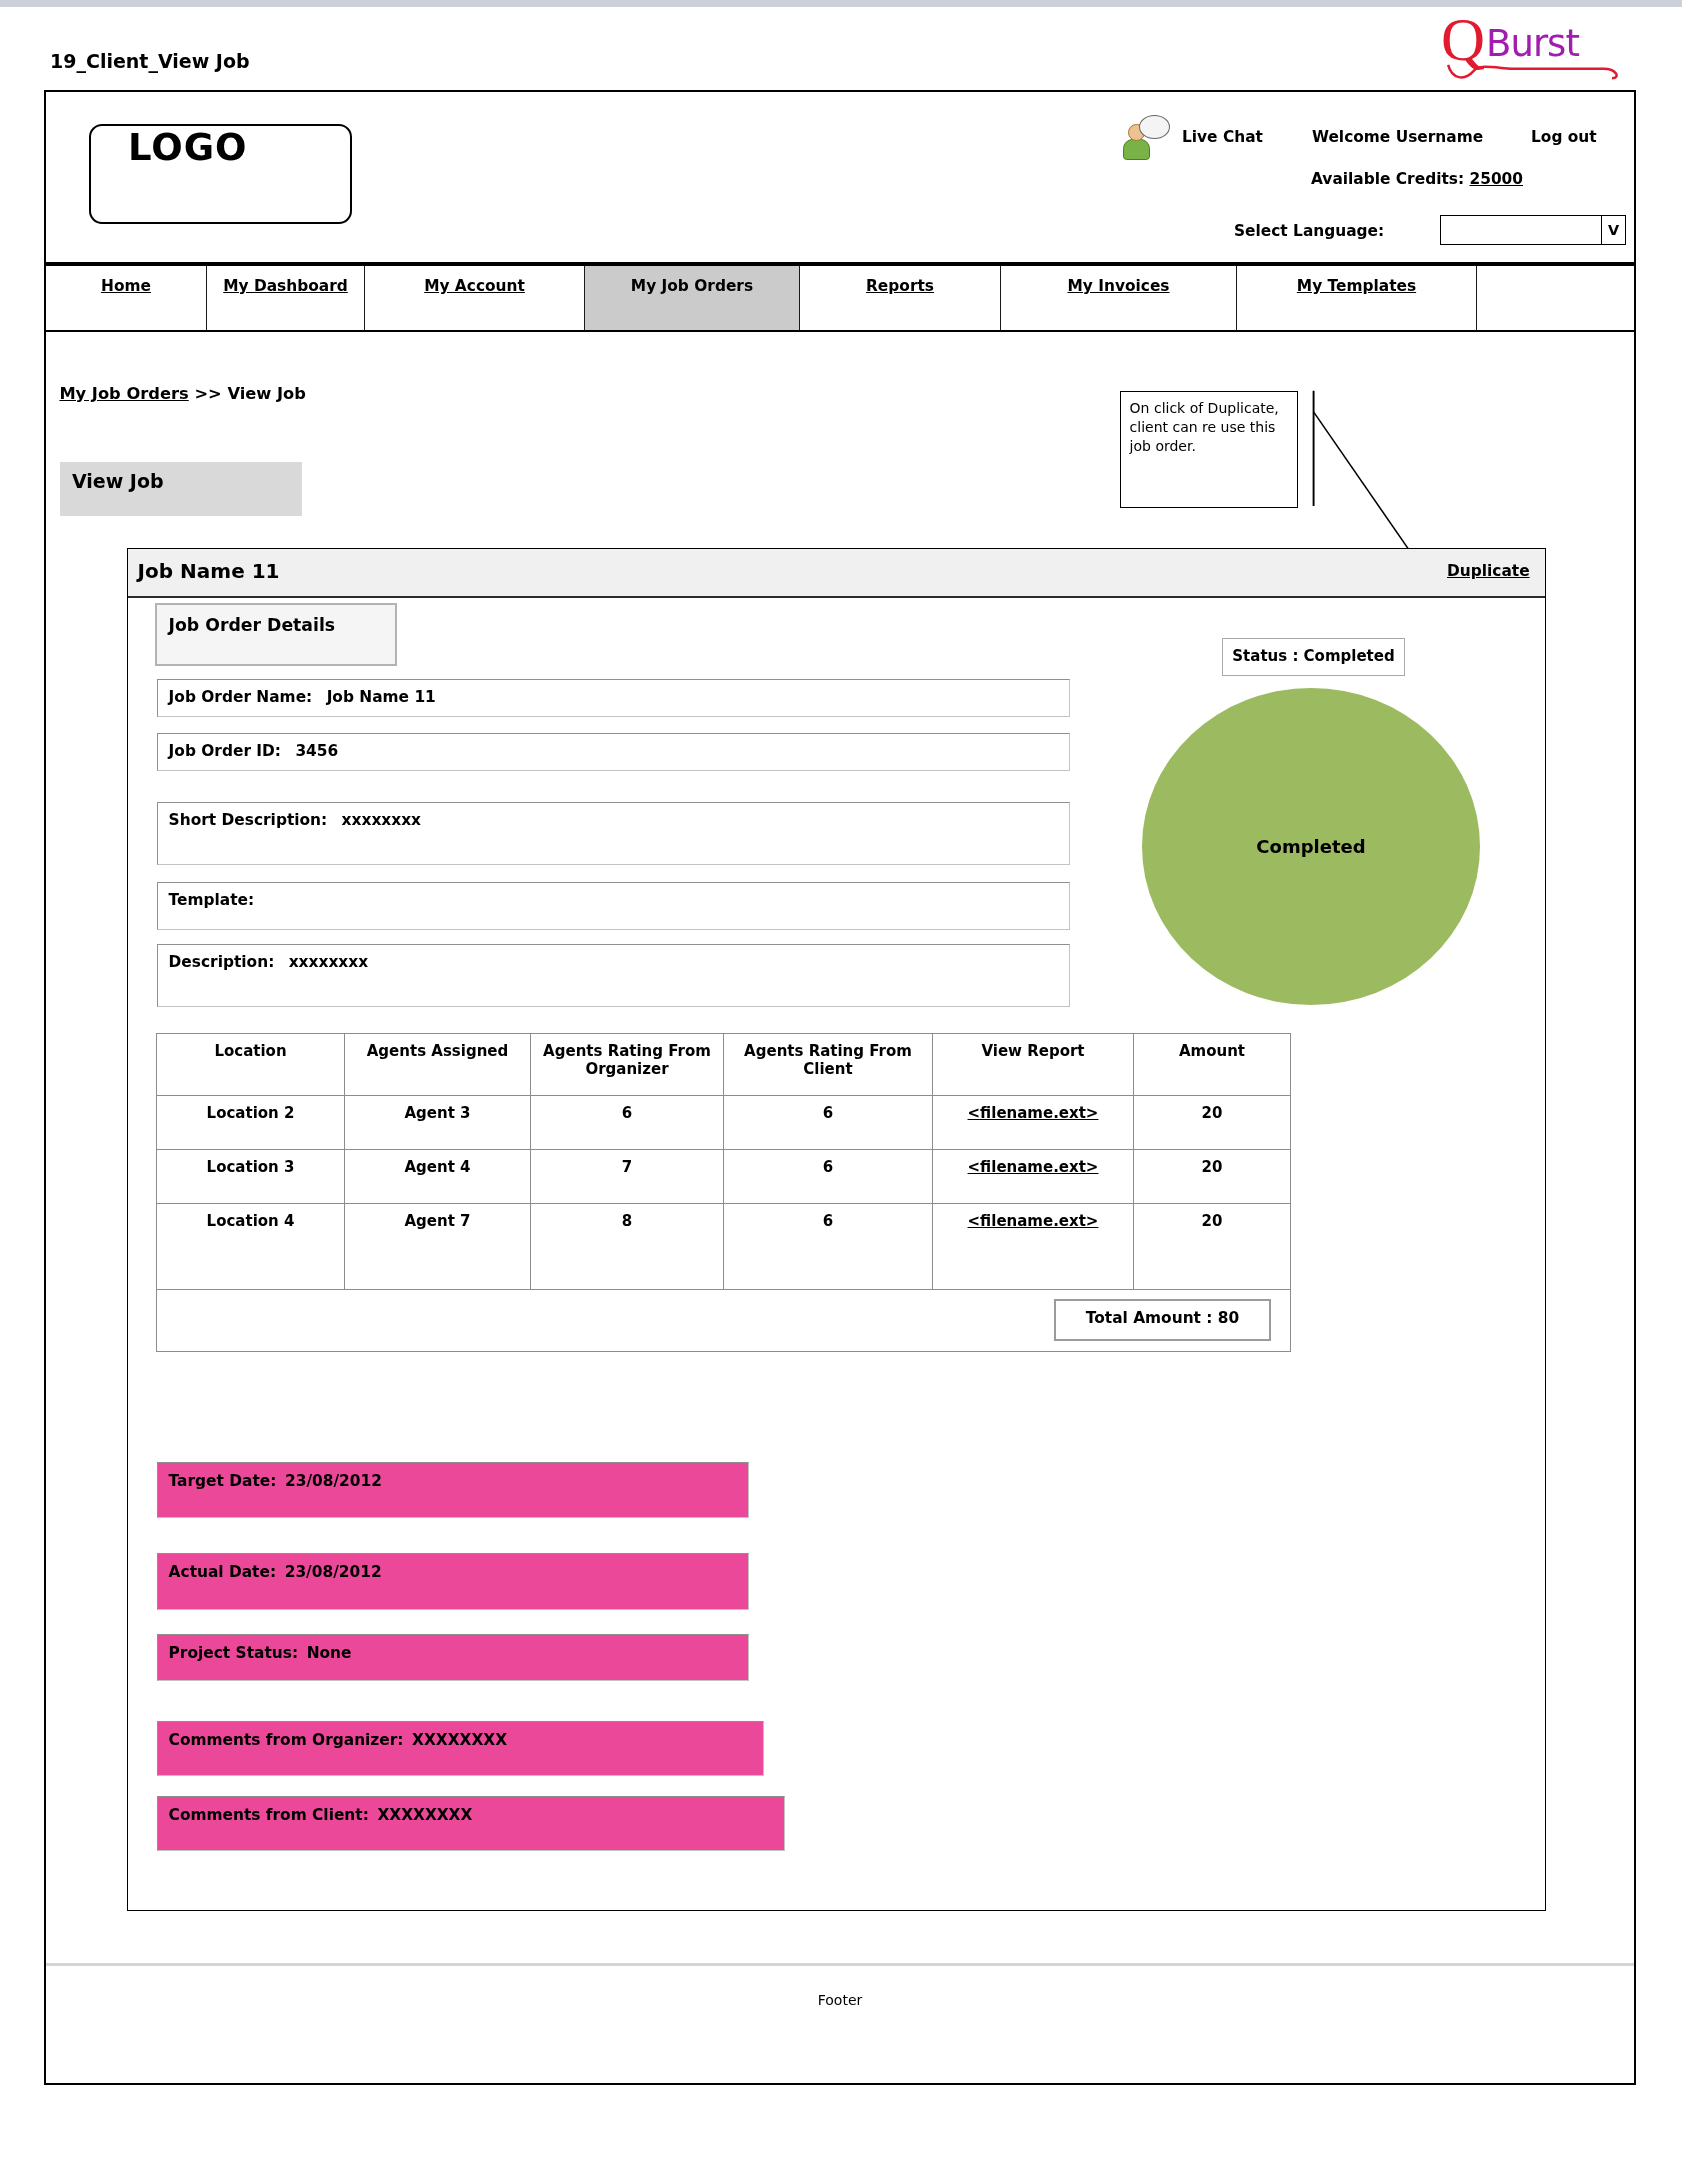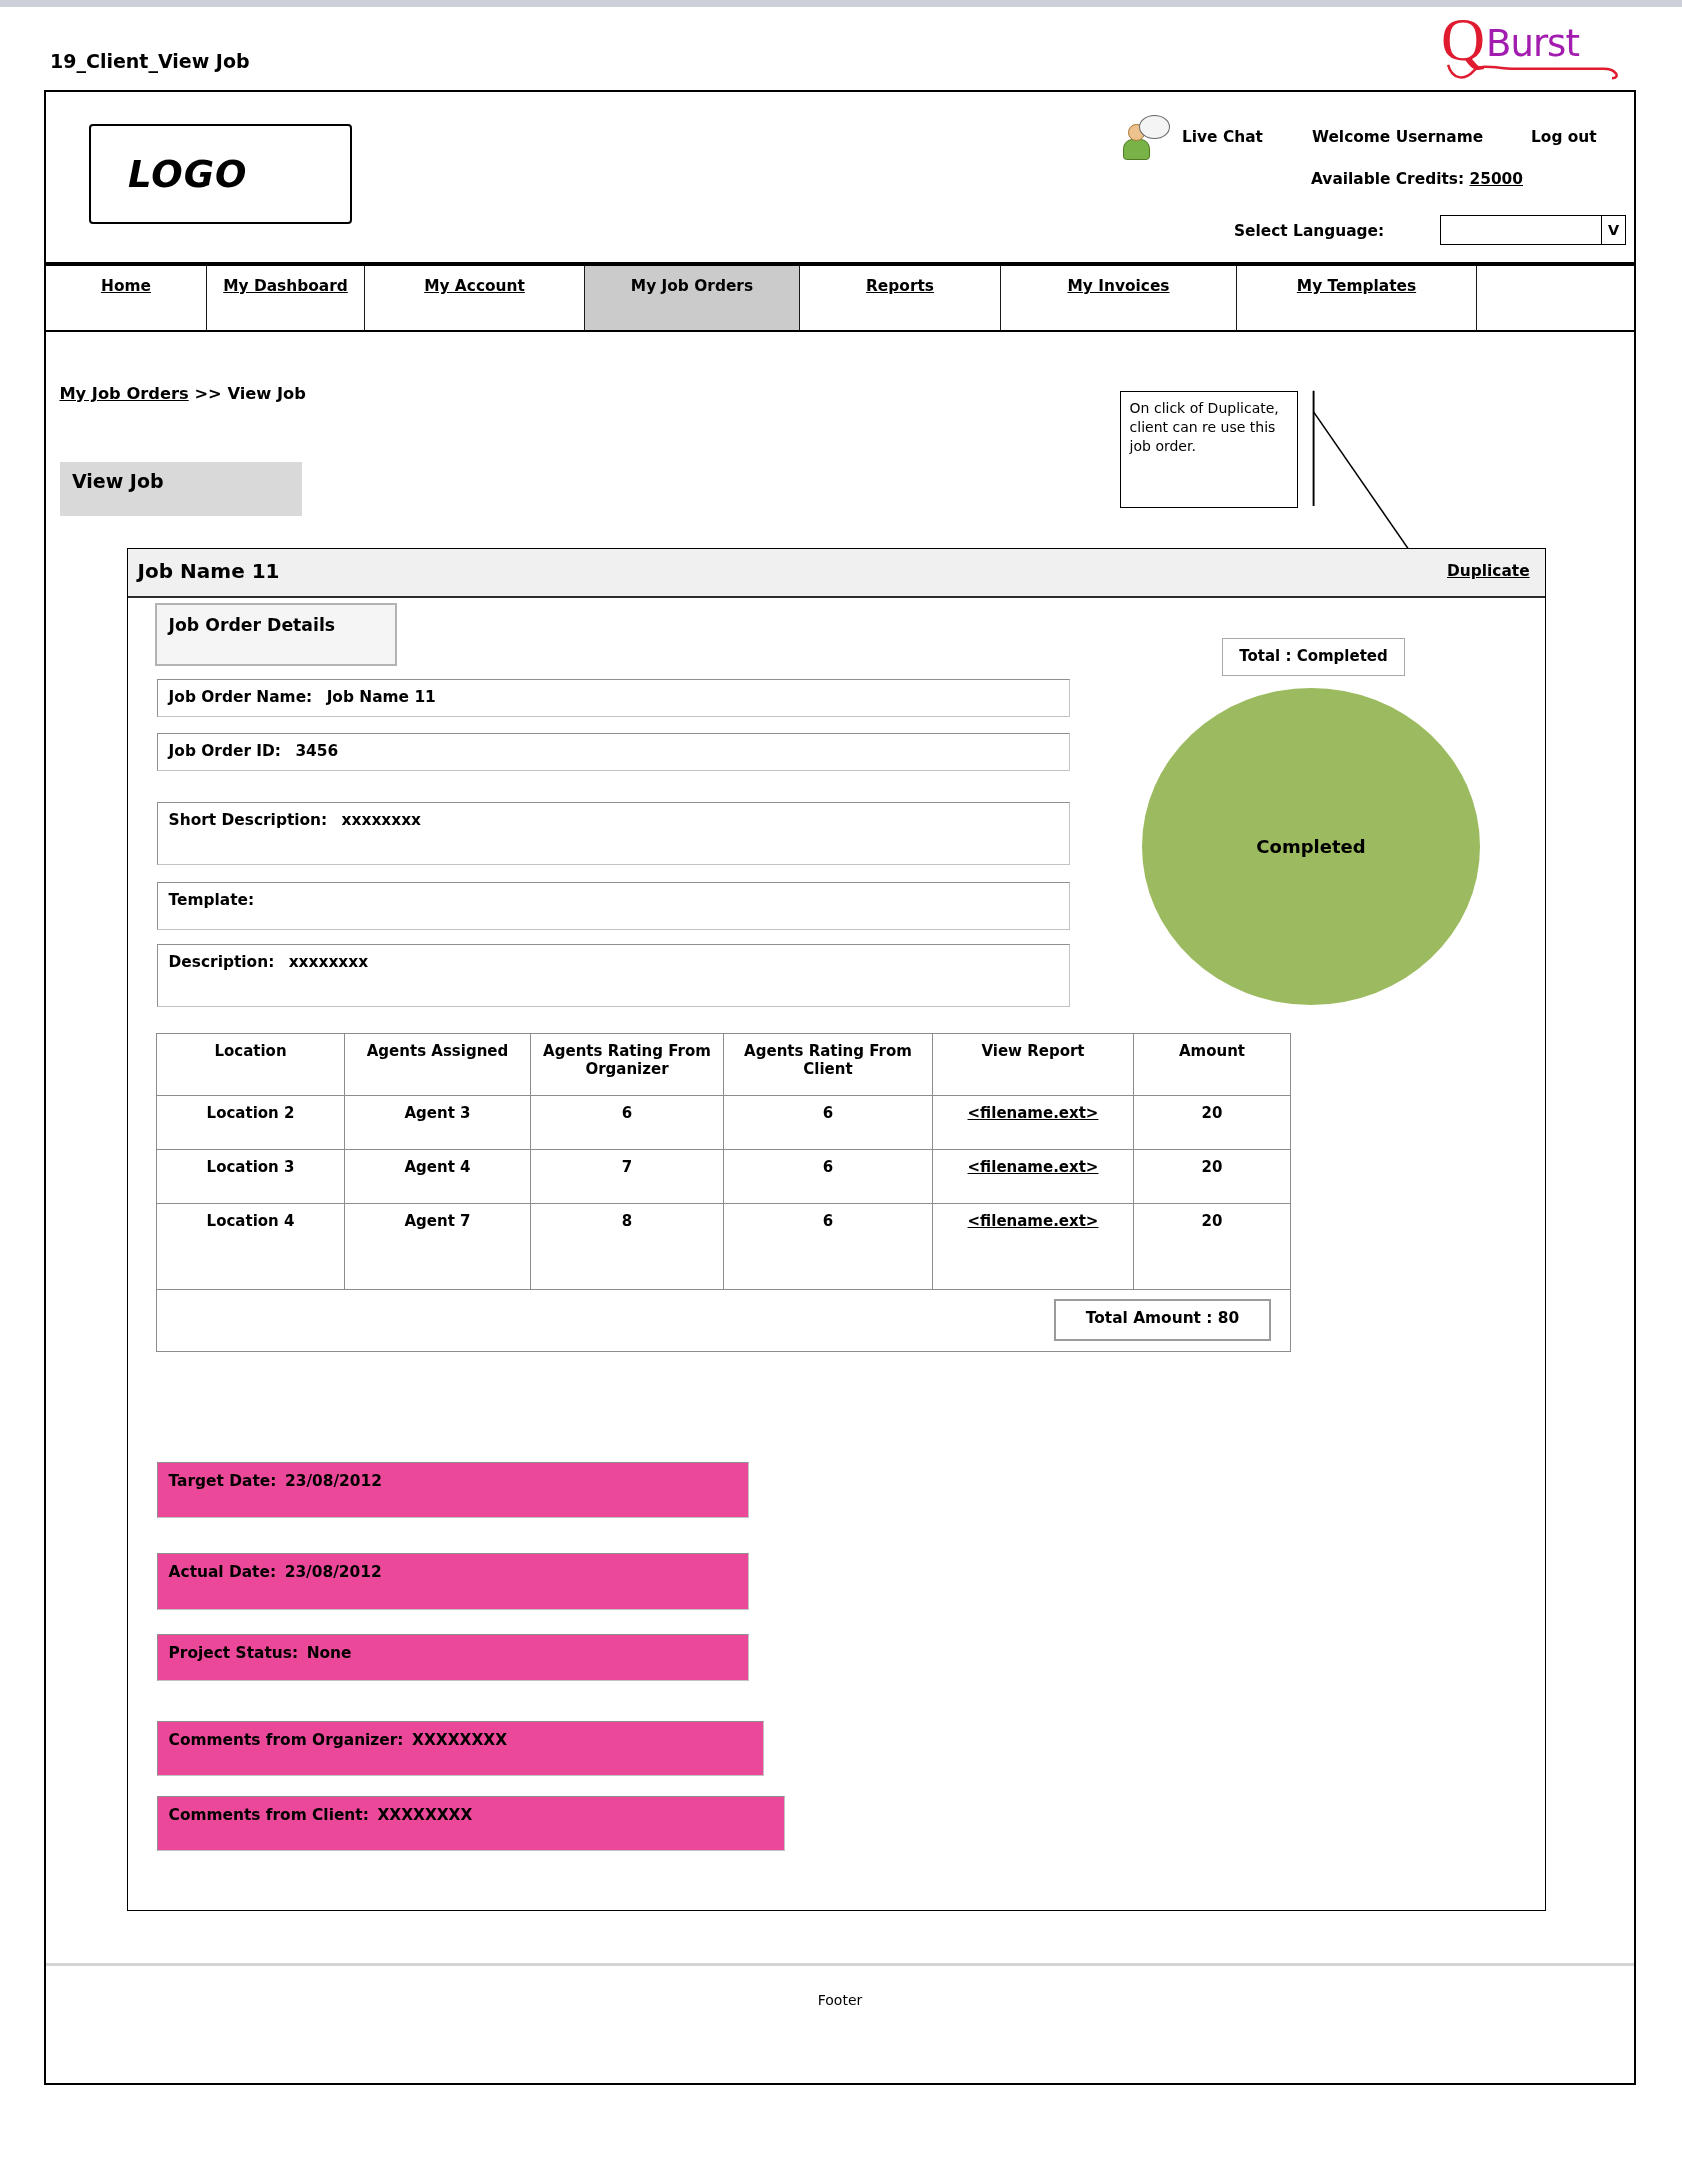--- a/index.html
+++ b/index.html
@@ -12,22 +12,22 @@
   #doc-title{left:50px;top:50px;font-size:19px;font-weight:700;}
 
   
   #qburst{left:1441px;top:3.8px;display:flex;align-items:flex-end;}
   #qburst .q{font-family:"Liberation Serif",serif;font-size:61px;line-height:71px;color:#e11b2f;}
   #qburst .rest{font-size:37px;font-weight:500;letter-spacing:-1px;color:#a21caf;margin-bottom:9.6px;margin-left:1px;}
 
   
   #container{left:44px;top:90px;width:1588px;height:1991px;border:2.9px solid #000;background:#fff;}
 
-  #logo-box{left:43px;top:32px;width:259px;height:96px;border:2.9px solid #000;border-radius:4px;
-            display:flex;align-items:center;font-style:italic;}
+  #logo-box{left:43px;top:32px;width:259px;height:96px;border:2.9px solid #000;border-radius:13px;
+            display:flex;align-items:flex-start;}
   #logo-box span{font-size:37px;font-weight:700;margin-left:37px;letter-spacing:1px;}
 
   .hdr-txt{font-size:15.4px;font-weight:700;white-space:nowrap;}
 
   
   #lc-icon{left:1074px;top:23px;width:50px;height:48px;}
   #lc-icon .bubble{position:absolute;left:19px;top:0;width:29px;height:22px;background:#f4f4f4;
                    border:1.9px solid #666;border-radius:50%;}
   #lc-icon .head{position:absolute;left:7.7px;top:8.6px;width:15.4px;height:15.4px;border-radius:50%;
                  background:#edc28f;border:1px solid #a5742c;}
@@ -163,21 +163,21 @@
   <div class="abs" id="view-job">View Job</div>
 
   <div class="abs" id="panel">
     <div id="panel-hdr">
       <span class="t">Job Name 11</span>
       <span class="dup">Duplicate</span>
     </div>
 
     <div class="abs" id="jod-box">Job Order Details</div>
 
-    <div class="abs" id="status-badge">Total : Completed</div>
+    <div class="abs" id="status-badge">Status : Completed</div>
     <div class="abs" id="status-circle" style="background: rgb(156, 186, 95);">
       <span>Completed</span>
     </div>
 
     <div class="abs field-box" style="top:130px;height:38px;">
       <span>Job Order Name:</span><span class="val">Job Name 11</span>
     </div>
     <div class="abs field-box" style="top:184px;height:38px;">
       <span>Job Order ID:</span><span class="val">3456</span>
     </div>

